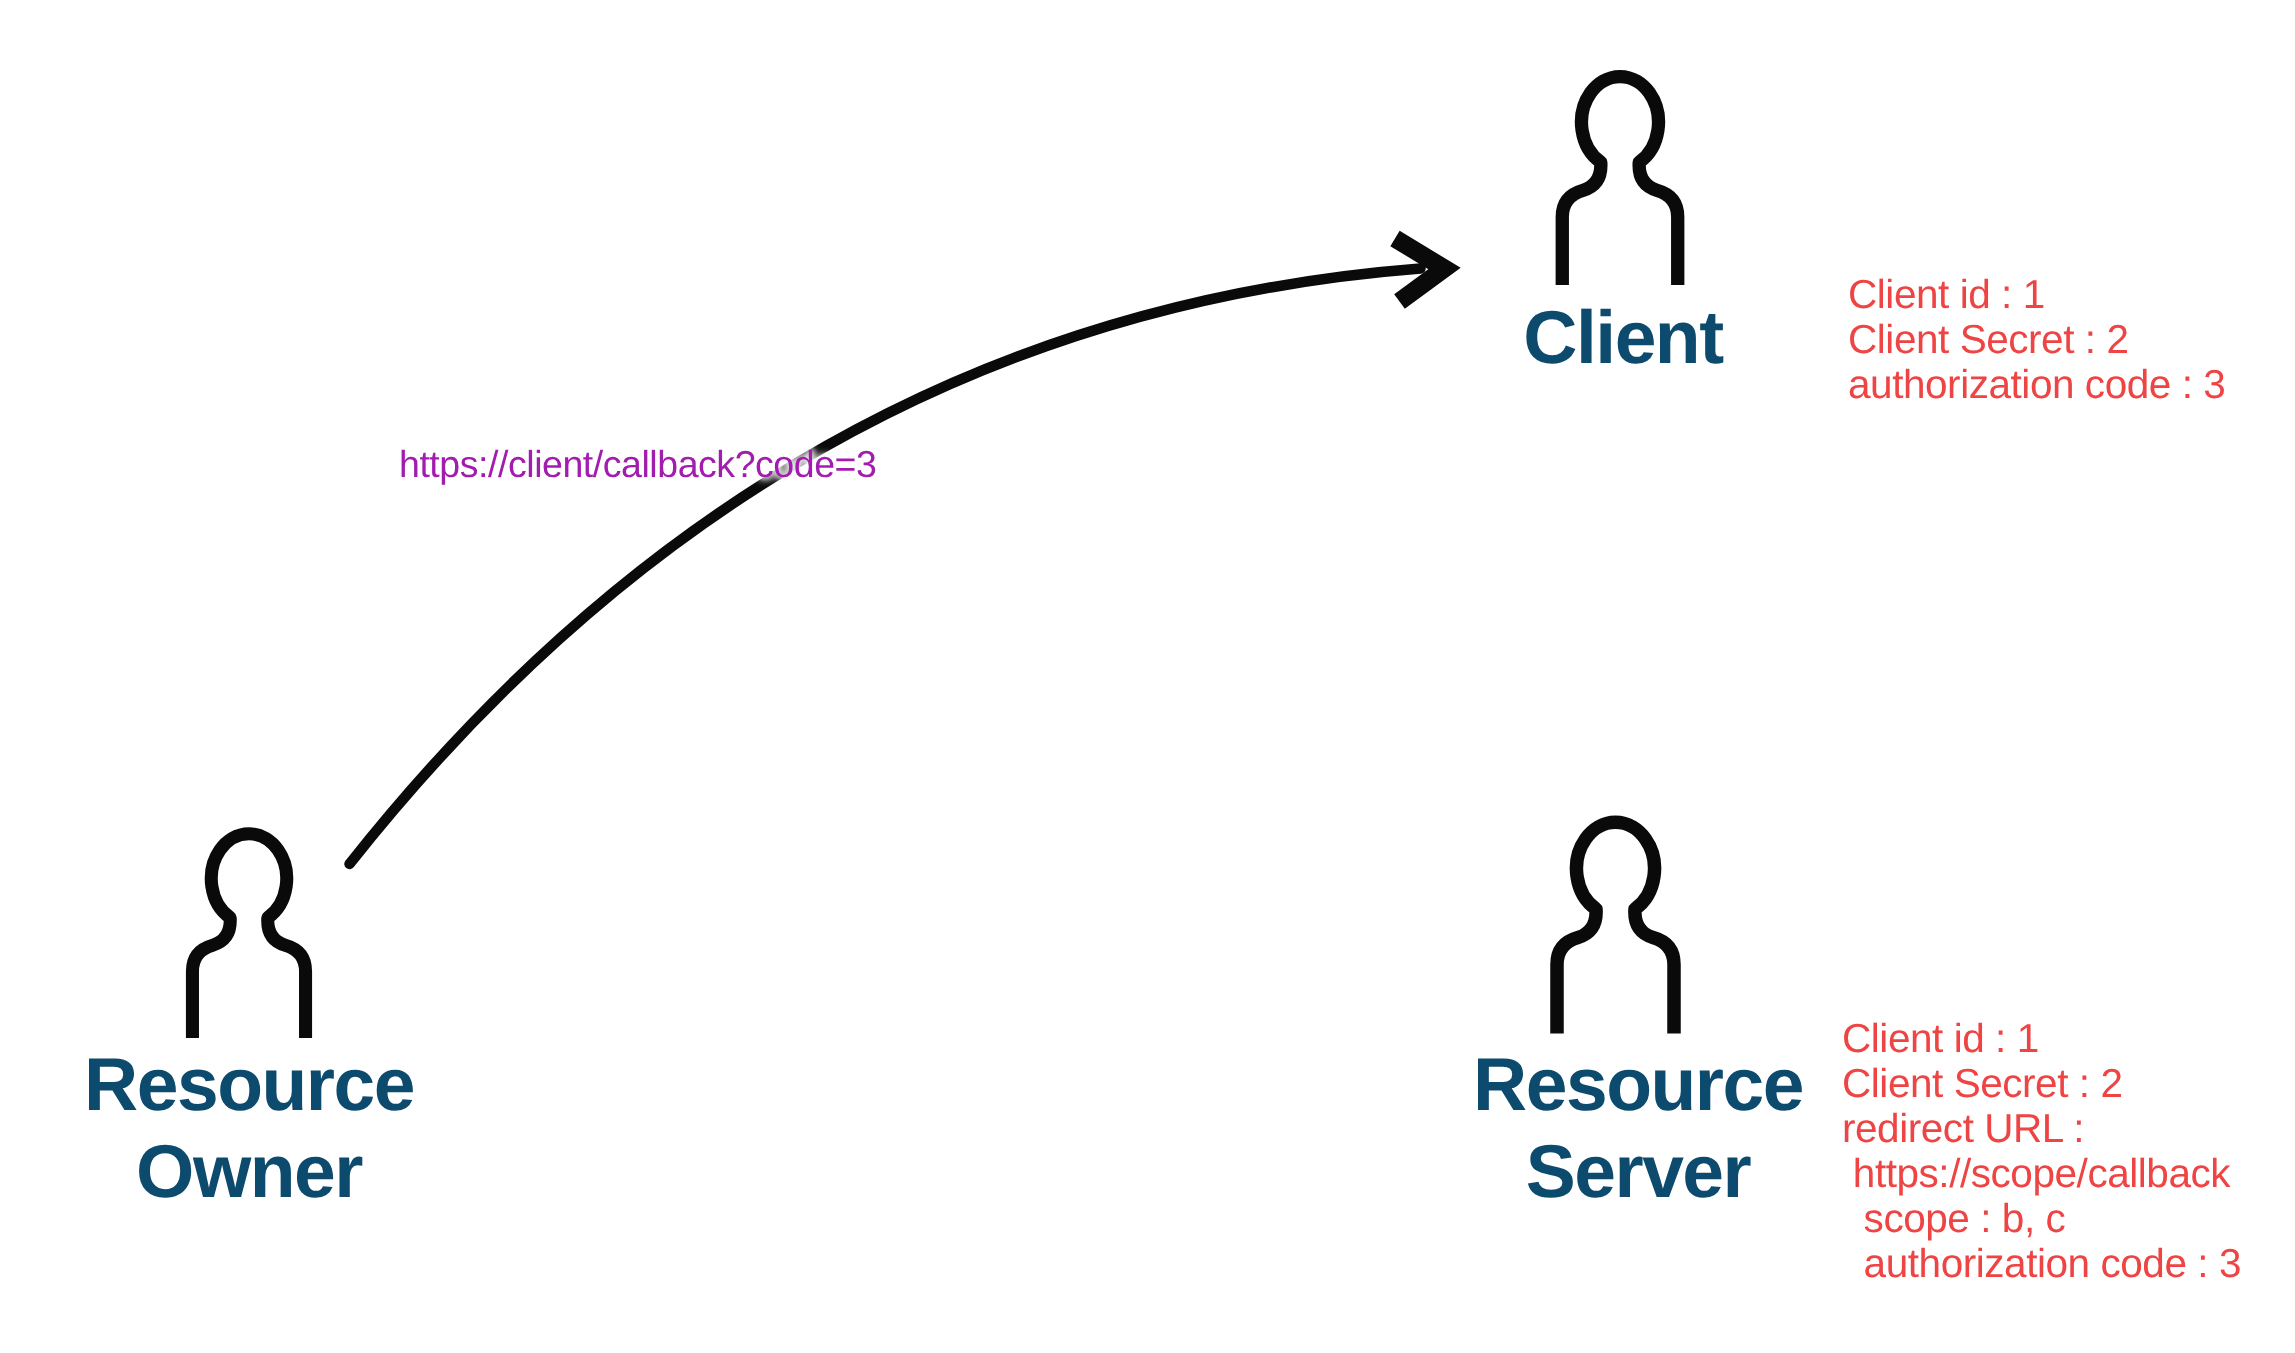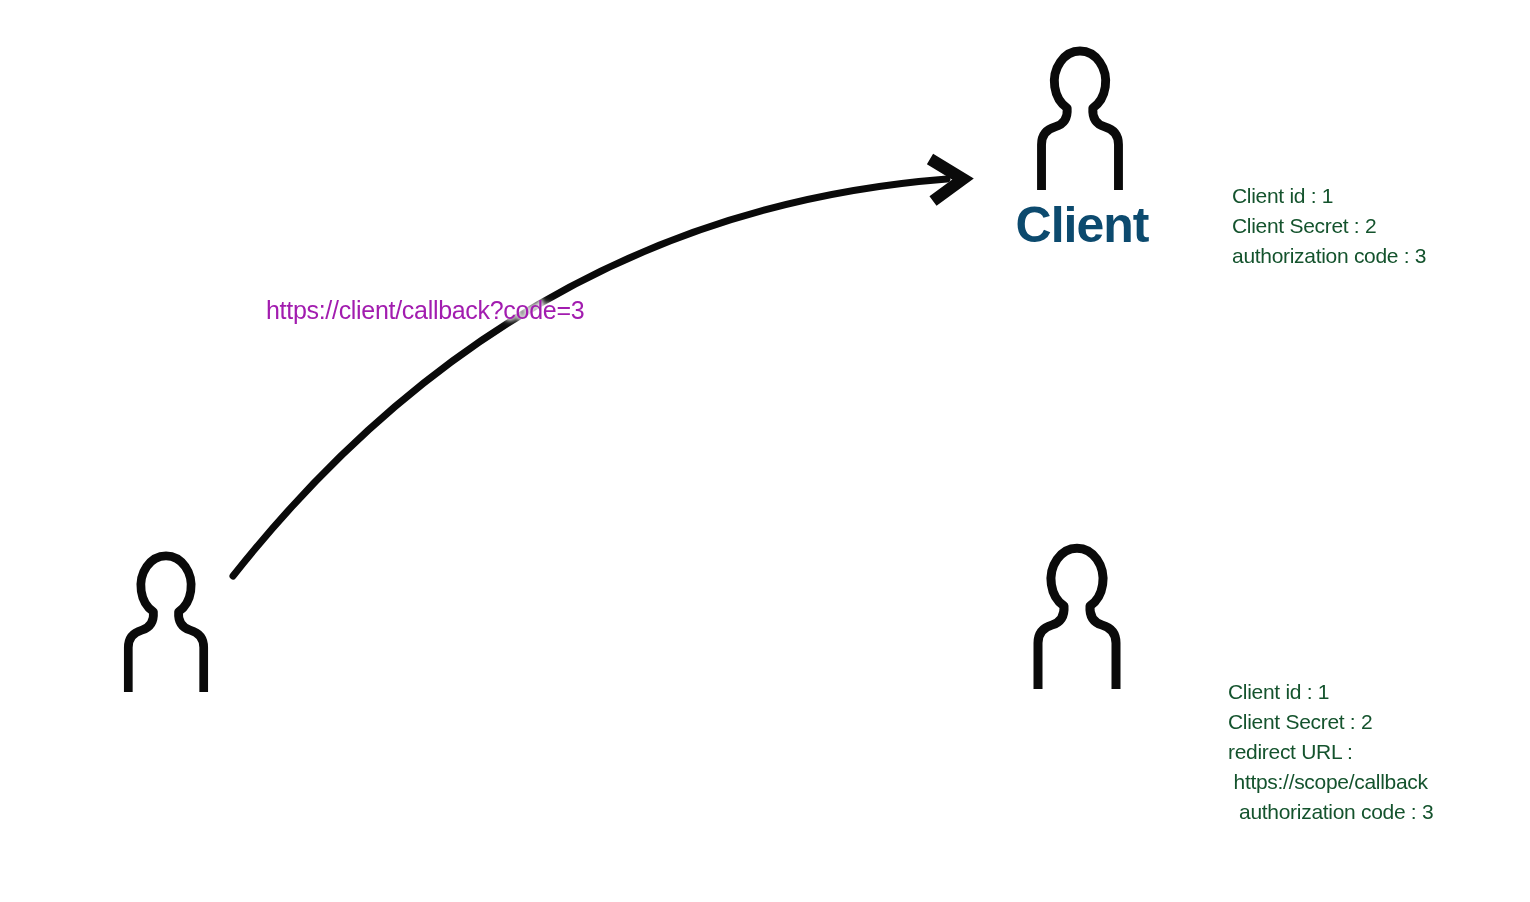--- a/index.html
+++ b/index.html
@@ -22,22 +22,22 @@
     transform: translateX(-50%);
     text-align: center;
     font-weight: 700;
     font-size: 50px;
     line-height: 58px;
     letter-spacing: -1px;
     color: #0c4a6e;
   }
   .info-block {
     position: absolute;
-    color: #14532d;
-    font-size: 21px;
+    color: #ef4444;
+    font-size: 27px;
     line-height: 30px;
     letter-spacing: -0.3px;
   }
   .info-block div { white-space: pre; }
   .arrow-label {
     position: absolute;
     color: #a21caf;
     font-size: 25px;
     letter-spacing: -0.3px;
     white-space: pre;
@@ -69,29 +69,32 @@
     </g>
     <g>
       <use href="#person" x="112" y="547" width="108" height="145"></use>
     </g>
   </svg>
 
   <div class="arrow-label" style="left:266px; top:296px;">https://client/callback?code=3</div>
 
   <div class="actor-label" style="left:1082px; top:196px;">Client</div>
 
+  <div class="actor-label" style="left:166px; top:694px; width:280px;">Resource Owner</div>
 
+  <div class="actor-label" style="left:1092px; top:694px; width:280px;">Resource Server</div>
 
   <div class="info-block" style="left:1232px; top:181px;">
     <div>Client id : 1</div>
     <div>Client Secret : 2</div>
     <div>authorization code : 3</div>
   </div>
 
   <div class="info-block" style="left:1228px; top:677px;">
     <div>Client id : 1</div>
     <div>Client Secret : 2</div>
     <div>redirect URL :</div>
     <div> https://scope/callback</div>
+    <div>  scope : b, c</div>
     <div>  authorization code : 3</div>
   </div>
 
 </div>
 
 </body></html>

